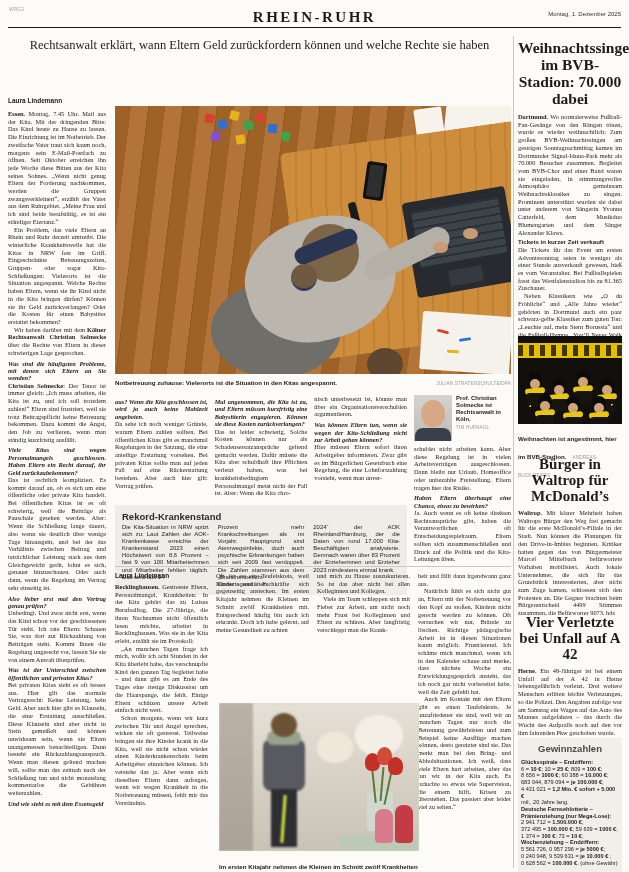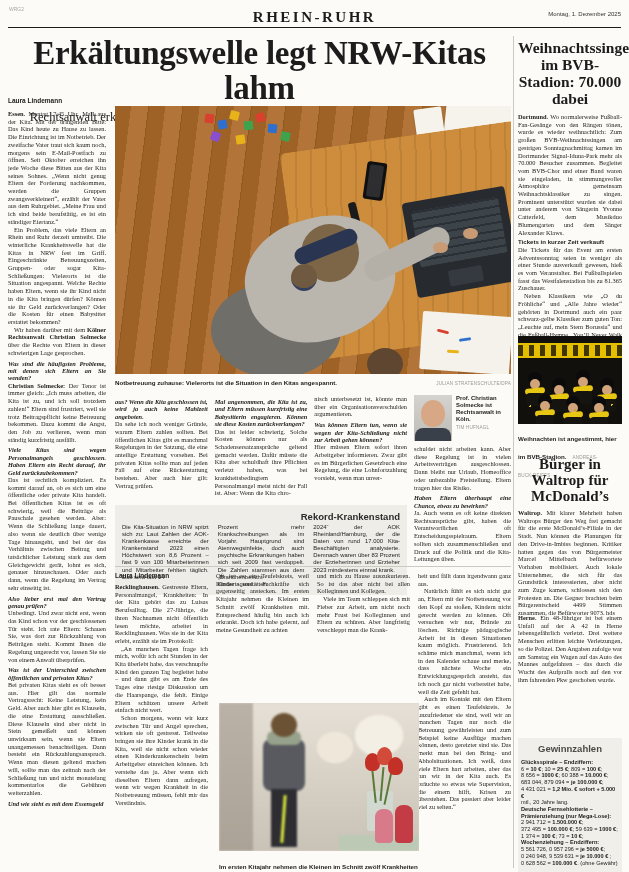--- a/index.html
+++ b/index.html
@@ -60,21 +60,21 @@
   .pm-papers{position:absolute;left:306px;top:208px;width:90px;height:58px;background:#f4f2ea;transform:rotate(4deg);border-radius:2px;}
   .pm-scrib{position:absolute;width:12px;height:3px;border-radius:2px;}
   .pm-child{position:absolute;left:252px;top:242px;width:36px;height:32px;background:#5f4630;border-radius:50%;}
 
   .photo-main-cap{position:absolute;left:107px;top:345px;width:396px;display:flex;justify-content:space-between;align-items:baseline;}
 
   .qa-block{position:absolute;left:107px;top:361px;width:292px;}
   .qa-row{display:flex;gap:7px;}
   .qa-row>div{flex:1;}
   .infobox{margin-top:8px;background:#efede7;padding:6px 7px 7px;}
-  .infobox h3{margin:0 0 2px;font:700 9.5px "Liberation Sans",sans-serif;color:#2b2b2b;text-align:right;}
+  .infobox h3{margin:0 0 2px;font:700 9.5px "Liberation Sans",sans-serif;color:#2b2b2b;}
   .infobox .ib-cols{display:flex;gap:9px;}
   .infobox .ib-cols>div{flex:1;font:400 5.9px/7.1px "Liberation Sans",sans-serif;text-align:justify;}
 
   .col5{position:absolute;left:406px;top:361px;width:97px;}
   .expert{display:flex;gap:4px;margin-bottom:4px;}
   .expert-photo{width:38px;height:46px;flex:0 0 38px;position:relative;overflow:hidden;
     background:linear-gradient(#d4d3cf,#bcbbb5);}
   .ex-head{position:absolute;left:7px;top:5px;width:24px;height:27px;background:#d8a886;border-radius:50% 50% 46% 46%;}
   .ex-body{position:absolute;left:1px;top:33px;width:36px;height:14px;background:#39404a;border-radius:8px 8px 0 0;}
   .expert-cap .cap{font-size:5.9px;line-height:7px;display:block;}
@@ -139,21 +139,20 @@
 </head>
 <body>
 
 <div class="masthead-plate">WRG2</div>
 <div class="masthead-title">RHEIN-RUHR</div>
 <div class="masthead-date">Montag, 1. Dezember 2025</div>
 <div class="masthead-rule"></div>
 <div class="vrule"></div>
 
 <section class="lead-art">
-  <h1 class="lead-headline">Erkältungswelle legt NRW-Kitas lahm</h1>
   <div class="lead-deck">Rechtsanwalt erklärt, wann Eltern Geld zurückfordern können und welche Rechte sie haben</div>
   <div class="lead-byline byline">Laura Lindemann</div>
 
   <div class="col1 bodytext">
       <p class="para s-lead"><b class="lead">Essen. </b>Montag, 7.45 Uhr. Mail aus der Kita. Mit der dringenden Bitte: Das Kind heute zu Hause zu lassen. Die Einrichtung ist im Notbetrieb. Der zweifache Vater traut sich kaum noch, morgens sein E-Mail-Postfach zu öffnen. Seit Oktober erreichen ihn jede Woche diese Bitten aus der Kita seines Sohnes. „Wenn nicht genug Eltern der Forderung nachkommen, werden die Gruppen zwangsverkleinert“, erzählt der Vater aus dem Ruhrgebiet. „Meine Frau und ich sind beide berufstätig, es ist ein ständiger Eiertanz.“</p>
       <p class="para s-n">Ein Problem, das viele Eltern an Rhein und Ruhr derzeit umtreibt. Die winterliche Krankheitswelle hat die Kitas in NRW fest im Griff. Eingeschränkte Betreuungszeiten, Gruppen- oder sogar Kita-Schließungen: Vielerorts ist die Situation angespannt. Welche Rechte haben Eltern, wenn sie ihr Kind nicht in die Kita bringen dürfen? Können sie ihr Geld zurückverlangen? Oder die Kosten für einen Babysitter erstattet bekommen?</p>
       <p class="para s-n">Wir haben darüber mit dem <b>Kölner Rechtsanwalt Christian Solmecke</b> über die Rechte von Eltern in dieser schwierigen Lage gesprochen.</p>
       <p class="para s-q">Was sind die häufigsten Probleme, mit denen sich Eltern an Sie wenden?</p>
       <p class="para s-lead"><b class="lead">Christian Solmecke: </b>Der Tenor ist immer gleich: „Ich muss arbeiten, die Kita ist zu, und ich soll trotzdem zahlen!“ Eltern sind frustriert, weil sie trotz Beitragspflicht keine Betreuung bekommen. Dazu kommt die Angst, den Job zu verlieren, wenn man ständig kurzfristig ausfällt.</p>
       <p class="para s-q">Viele Kitas sind wegen Personalmangels geschlossen. Haben Eltern ein Recht darauf, ihr Geld zurückzubekommen?</p>
@@ -365,20 +364,21 @@
   </div>
 
   <article class="sb-a2">
     <h2 class="sb-h2">Bürger in Waltrop für McDonald’s</h2>
     <div class="bodytext">
         <p class="para s-lead"><b class="lead">Waltrop. </b>Mit klarer Mehrheit haben Waltrops Bürger den Weg frei gemacht für die erste McDonald’s-Filiale in der Stadt. Nun können die Planungen für den Drive-in-Imbiss beginnen. Kritiker hatten gegen das von Bürgermeister Marcel Mittelbach befürwortete Vorhaben mobilisiert. Auch lokale Unternehmer, die sich für das Grundstück interessierten, aber nicht zum Zuge kamen, schlossen sich den Protesten an. Die Gegner brachten beim Bürgerentscheid 4499 Stimmen zusammen, die Befürworter 9073. hds</p>
       </div>
   </article>
 
   <article class="sb-a3">
+    <h2 class="sb-h2">Vier Verletzte bei Unfall auf A 42</h2>
     <div class="bodytext">
         <p class="para s-lead"><b class="lead">Herne. </b>Ein 48-Jähriger ist bei einem Unfall auf der A 42 in Herne lebensgefährlich verletzt. Drei weitere Menschen erlitten leichte Verletzungen, so die Polizei. Den Angaben zufolge war am Samstag ein Wagen auf das Auto des Mannes aufgefahren – das durch die Wucht des Aufpralls noch auf den vor ihm fahrenden Pkw geschoben wurde.</p>
       </div>
   </article>
 
   <section class="sb-lot">
     <div class="lot-title">Gewinnzahlen</div>
     <div>
         <p class="para s-lot"><b>Glücksspirale – Endziffern:</b></p>
         <p class="para s-lot">6 = <b>10 €</b>; 10 = <b>25 €</b>; 809 = <b>100 €</b>;</p>

